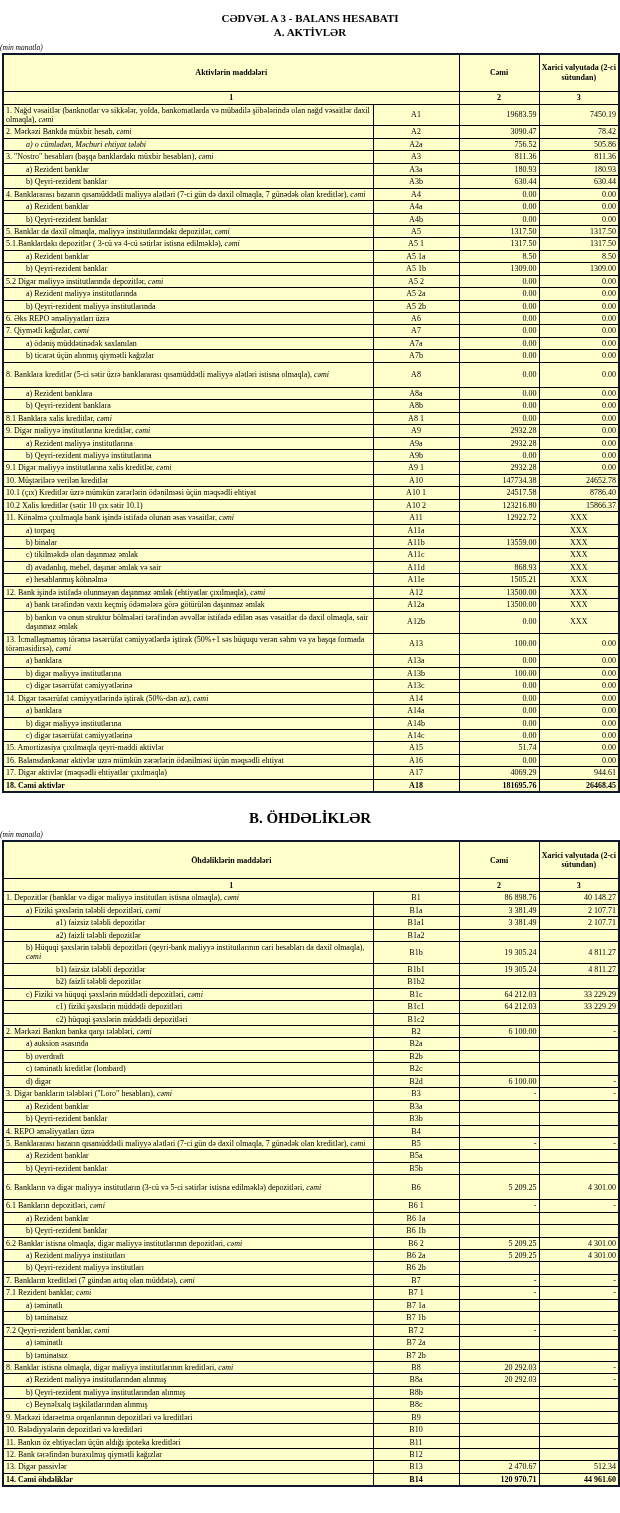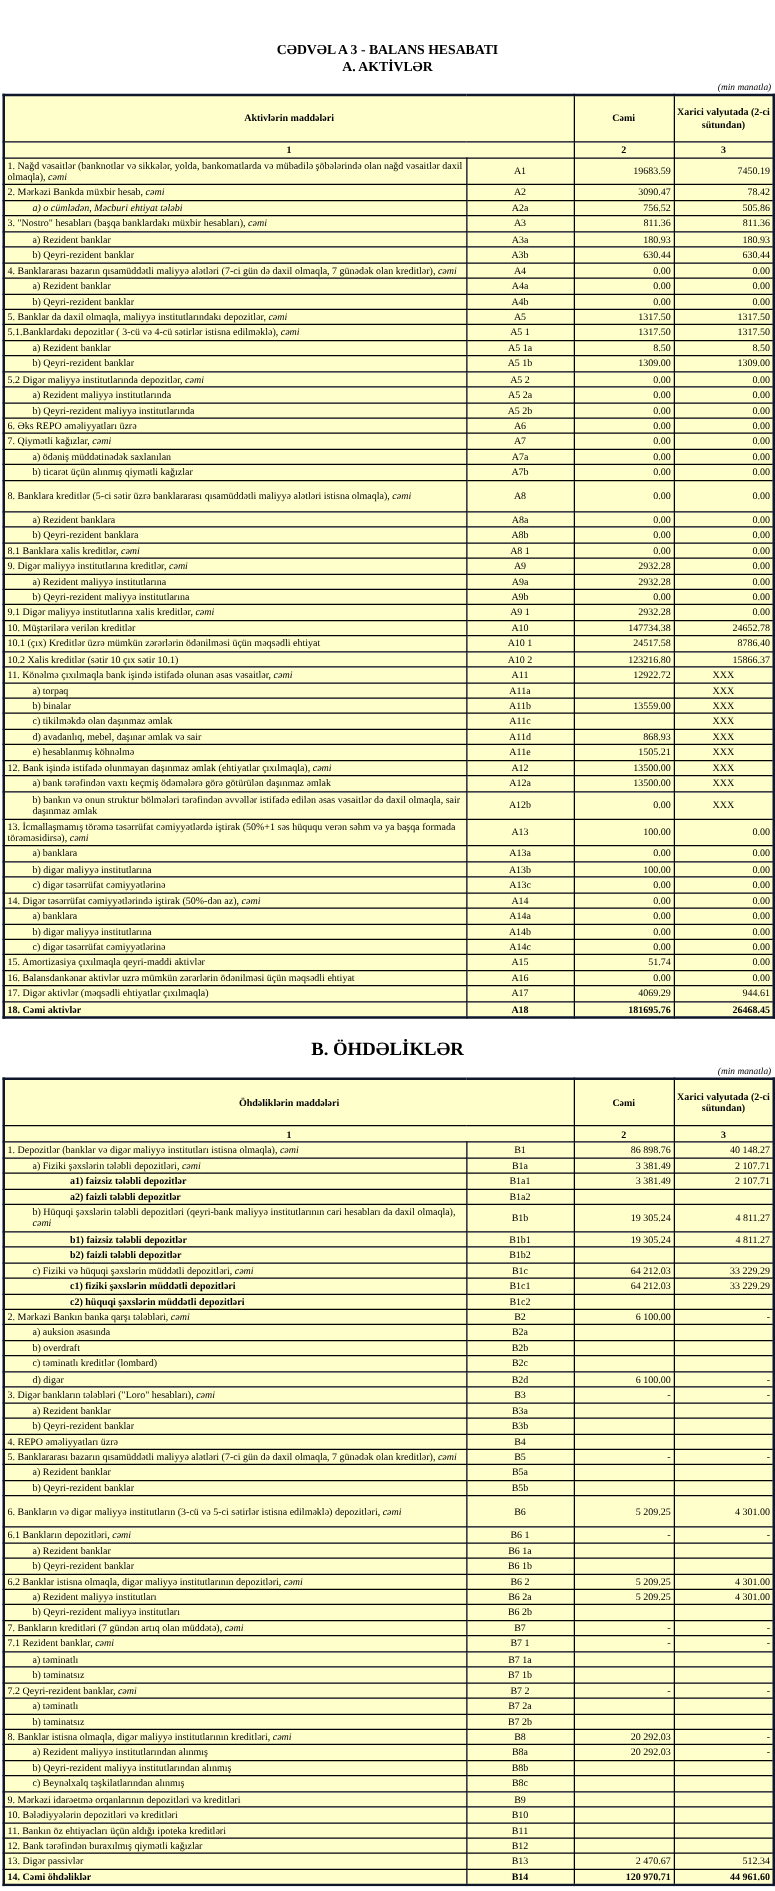--- a/index.html
+++ b/index.html
@@ -11,24 +11,22 @@
   body {
     font-family: "Liberation Serif", "DejaVu Serif", serif;
     color: #000;
   }
   .doc-title {
     text-align: center;
     font-weight: bold;
     font-size: 11px;
     line-height: 1.3;
     padding-top: 11px;
-    margin-top: 22px;
   }
   .unit-note {
-    text-align: right;
     font-style: italic;
     font-size: 7.5px;
     margin: 3px 3px 1px 0;
   }
   table.sheet {
     border-collapse: collapse;
     width: 616px;
     margin: 0 2px;
     table-layout: fixed;
     border: 2px solid #0f172a;
@@ -43,21 +41,21 @@
     overflow: hidden;
   }
   table.sheet th {
     font-weight: bold;
     text-align: center;
   }
   th.main-hdr { height: 34px; font-size: 8.5px; }
   tr.num-row th { height: 10px; }
   td.lbl { text-align: left; padding-left: 4px; }
   td.lbl.ind1 { padding-left: 22px; }
-  td.lbl.ind2 { padding-left: 52px; font-weight: bold; }
+  td.lbl.ind2 { padding-left: 52px; }
   td.code { text-align: center; }
   td.val { text-align: right; padding-right: 3px; }
   td.val.ctr { text-align: center; }
   td.white { background: #ffffff; }
   tr { height: 12px; }
   tr.tall { height: 25px; }
   tr.boldrow td { font-weight: bold; }
   .section-title {
     text-align: center;
     font-weight: bold;

